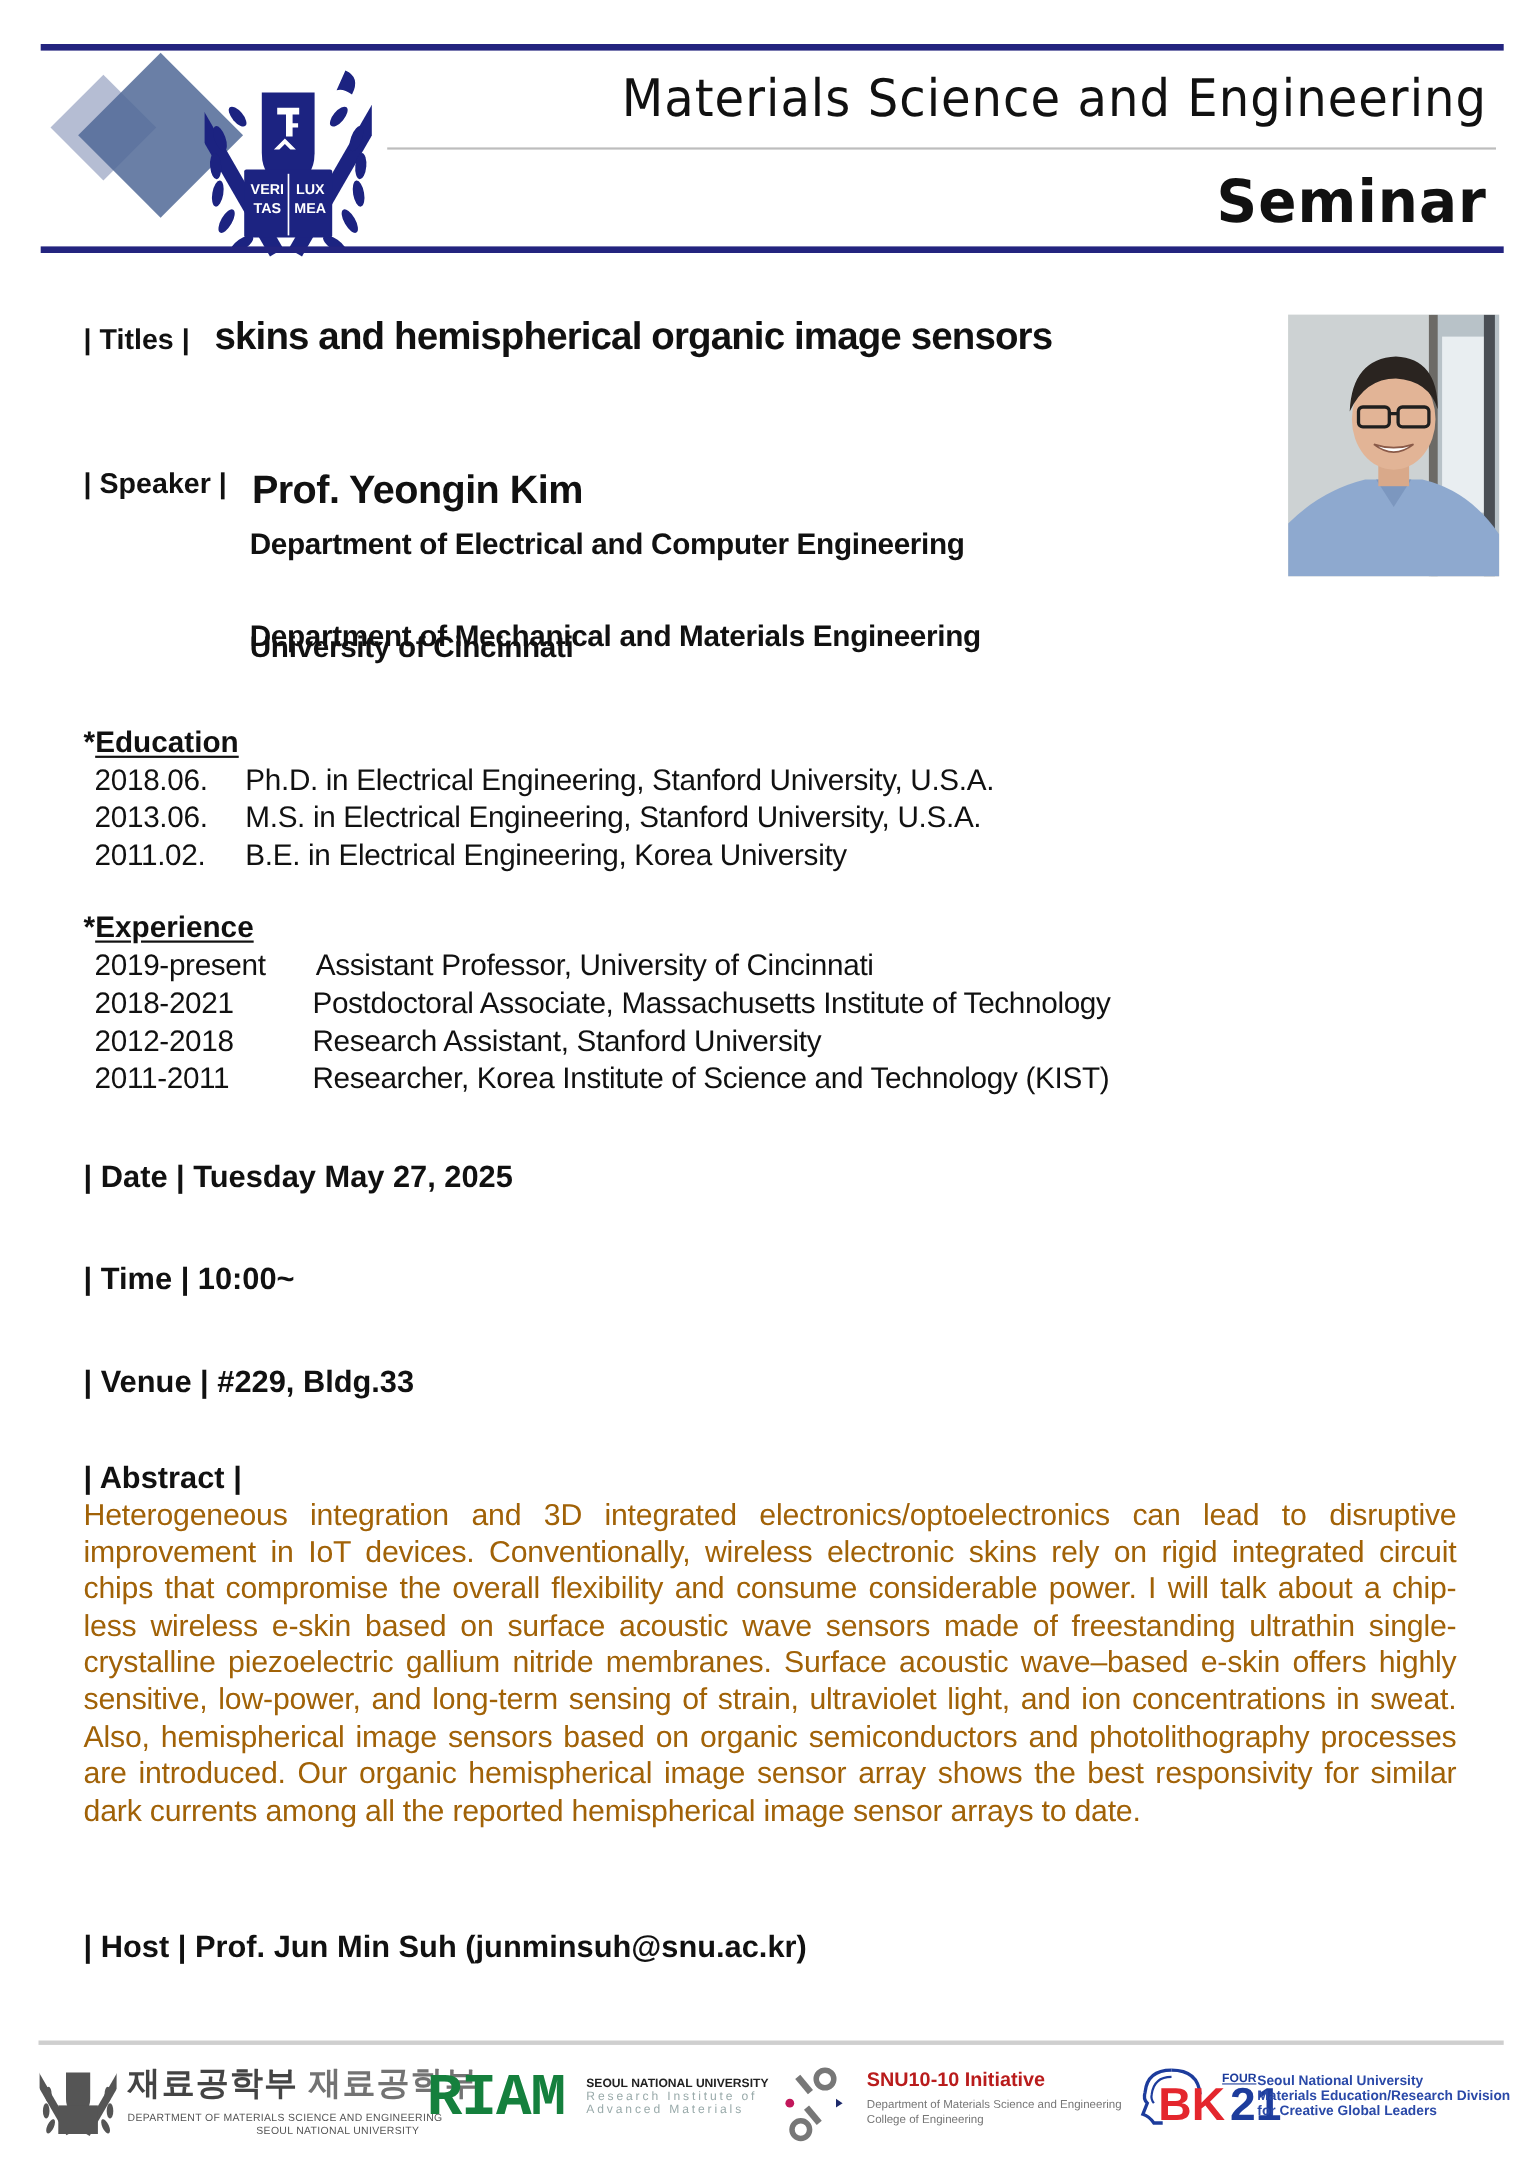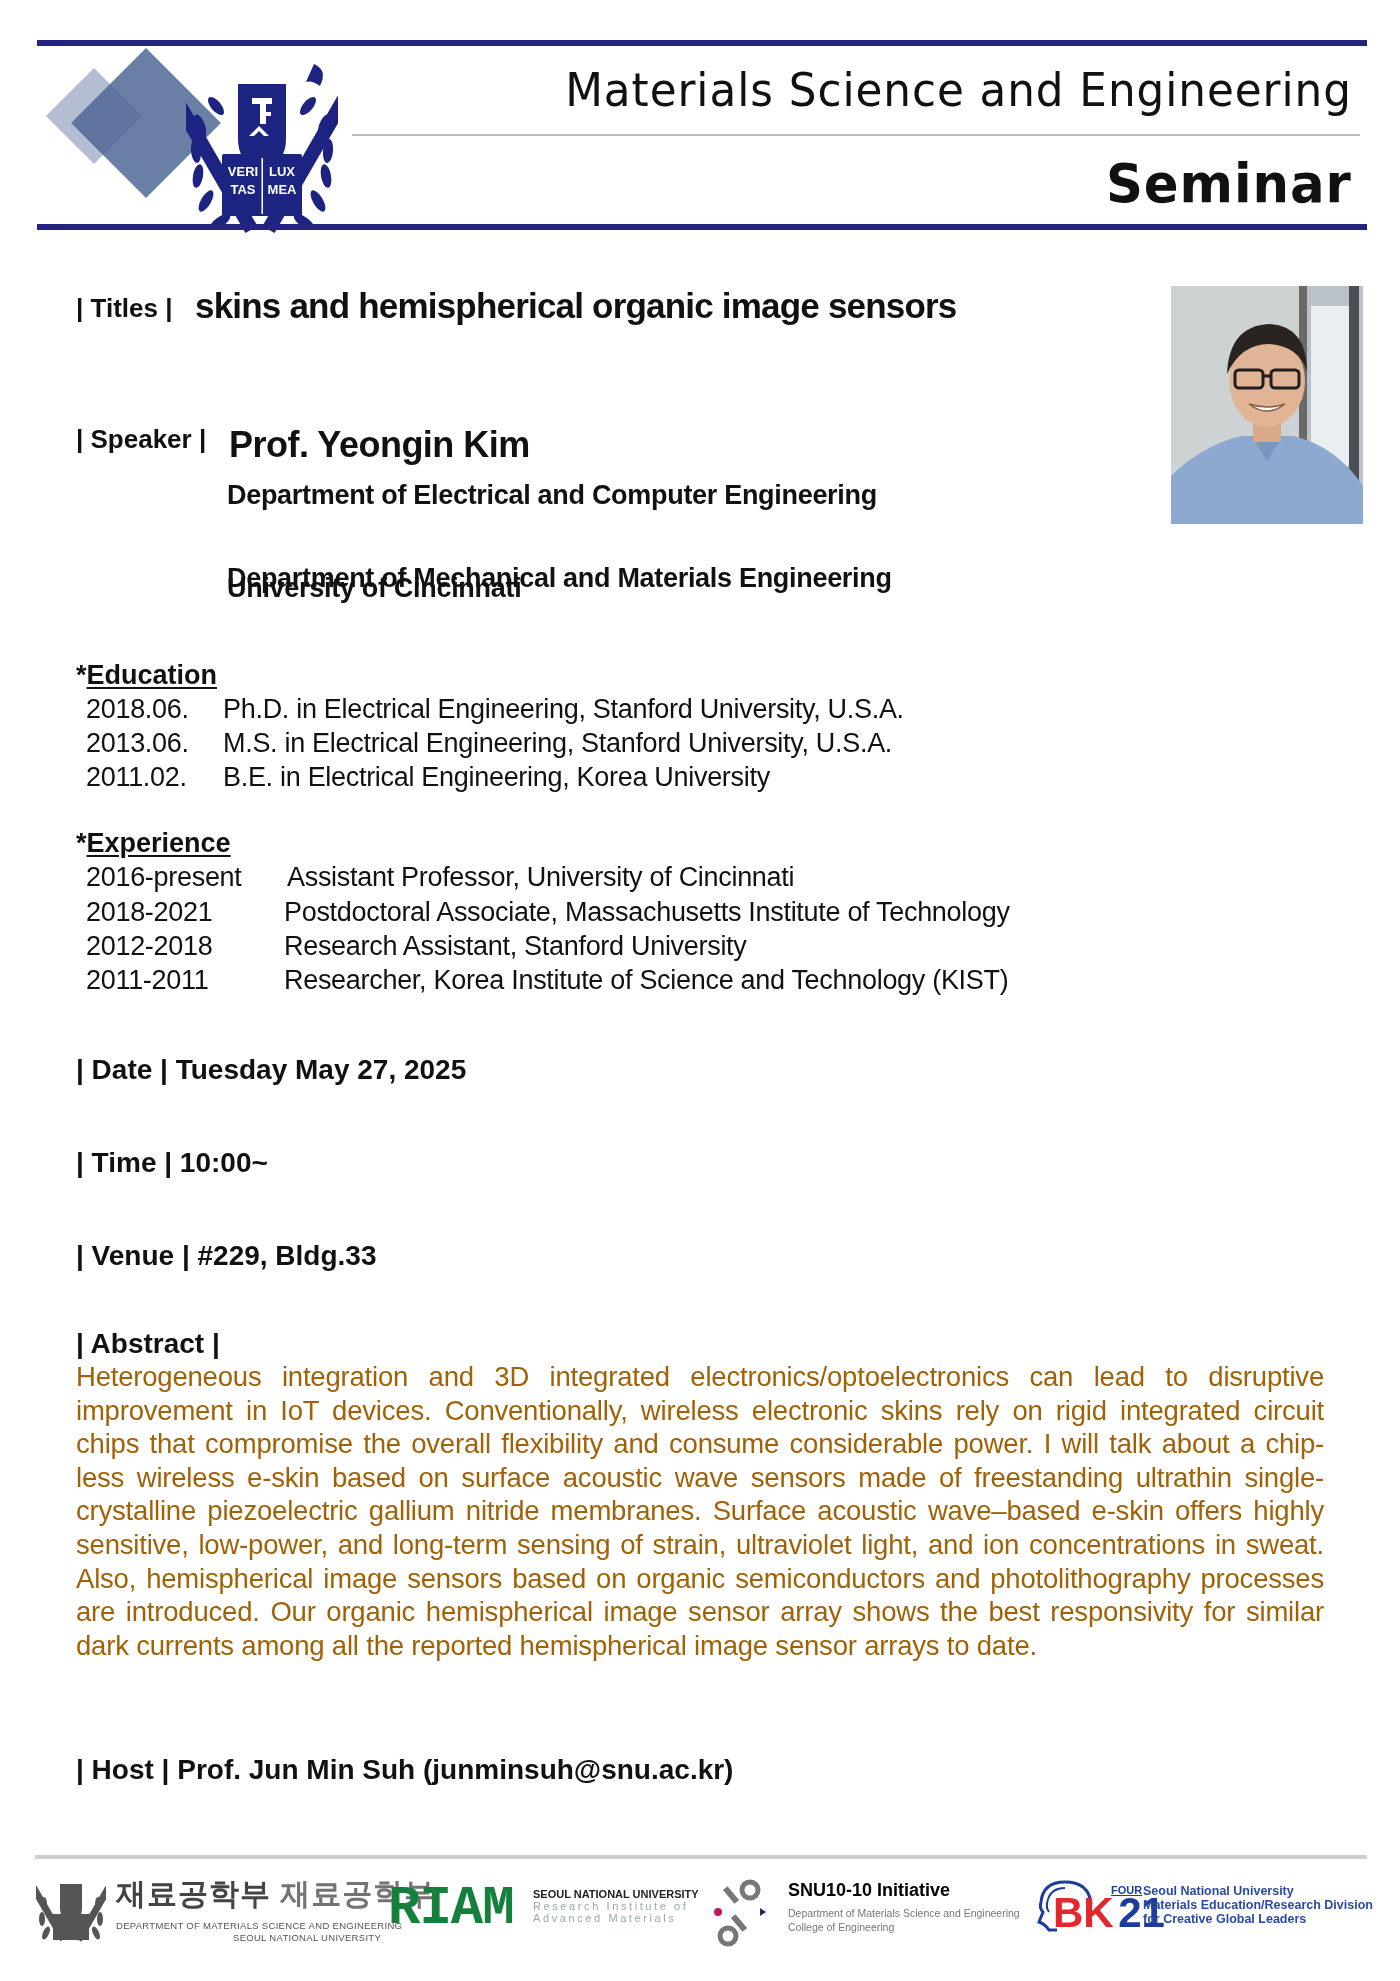--- a/index.html
+++ b/index.html
@@ -46,21 +46,21 @@
   
   .foot-line { position:absolute; left:35px; top:1855px; width:1332px; height:4px; background:#cfcfcf; }
   .foot { position:absolute; top:1872px; height:80px; }
   .snu-k { font-size:30px; color:#444; font-weight:bold; letter-spacing:1px; white-space:nowrap; }
   .snu-k .orange { color:#737373; }
   .tiny { font-size:9.5px; color:#555; white-space:nowrap; letter-spacing:0.3px; }
   .riam { font-size:54px; font-weight:bold; color:#15803d; letter-spacing:-1px; line-height:50px;font-family:Liberation Mono, monospace; }
   .riam-sub { font-size:11px; line-height:12px; white-space:nowrap; }
   .riam-sub .t1 { font-weight:bold; color:#222; }
   .riam-sub .t2 { color:#9aa; letter-spacing:2.6px; }
-  .snu1010-title { font-size:18px; font-weight:bold; color:#000000; white-space:nowrap; }
+  .snu1010-title { font-size:18px; font-weight:bold; color:#b91c1c; white-space:nowrap; }
   .snu1010-sub { font-size:10.5px; color:#777; white-space:nowrap; line-height:14px; }
   .bk { font-size:42px; font-weight:bold; color:#e4262d; line-height:42px; }
   .bk21 { font-size:42px; font-weight:bold; color:#1d3c9c; line-height:42px; }
   .bk-four { font-size:11px; font-weight:bold; color:#1d3c9c; text-decoration:underline; }
   .bk-text { font-size:12.5px; font-weight:bold; color:#2a49a8; line-height:14px; white-space:nowrap; }
 </style>
 </head>
 <body>
 
 <div class="bar top"></div>
@@ -159,21 +159,21 @@
 </div>
 <div class="item" style="left:86px; top:762px;">
   <span class="k">2011.02.</span>
   <span class="v" style="left:137px;">B.E. in Electrical Engineering, Korea University</span>
 </div>
 
 <div class="sec-head" style="top:828px;">
   <span>*</span><u>Experience</u>
 </div>
 <div class="item" style="left:86px; top:862px;">
-  <span class="k">2016-present</span>
+  <span class="k">2019-present</span>
   <span class="v" style="left:201px;">Assistant Professor, University of Cincinnati</span>
 </div>
 <div class="item" style="left:86px; top:897px;">
   <span class="k">2018-2021</span>
   <span class="v" style="left:198px;">Postdoctoral Associate, Massachusetts Institute of Technology</span>
 </div>
 <div class="item" style="left:86px; top:931px;">
   <span class="k">2012-2018</span>
   <span class="v" style="left:198px;">Research Assistant, Stanford University</span>
 </div>

